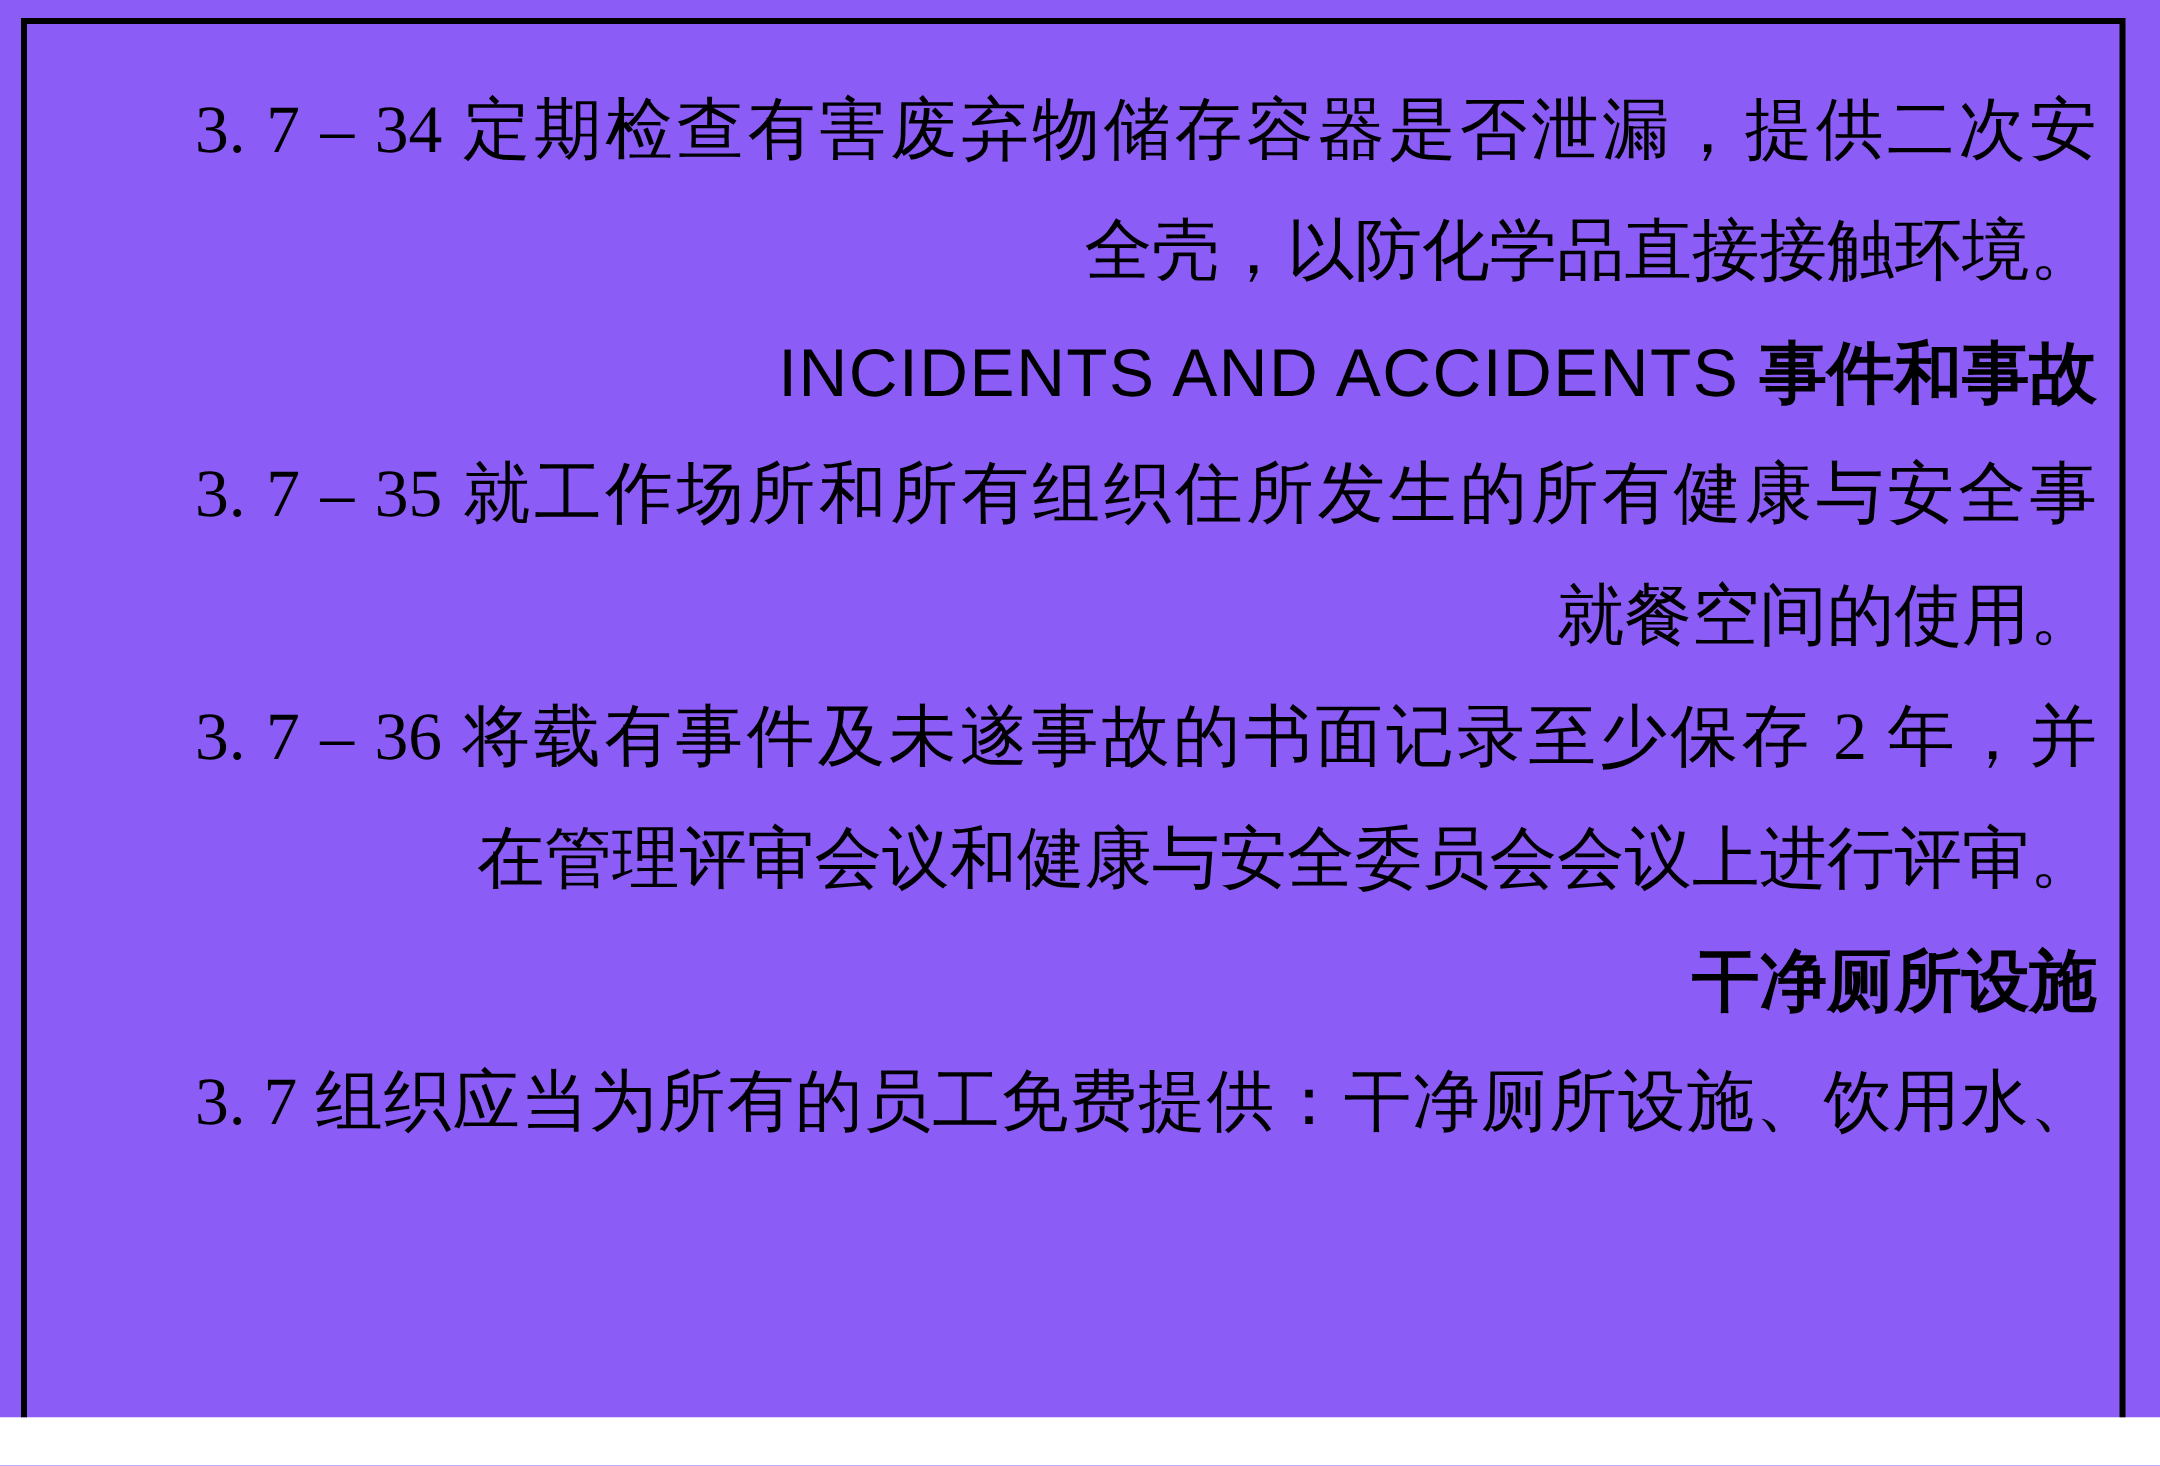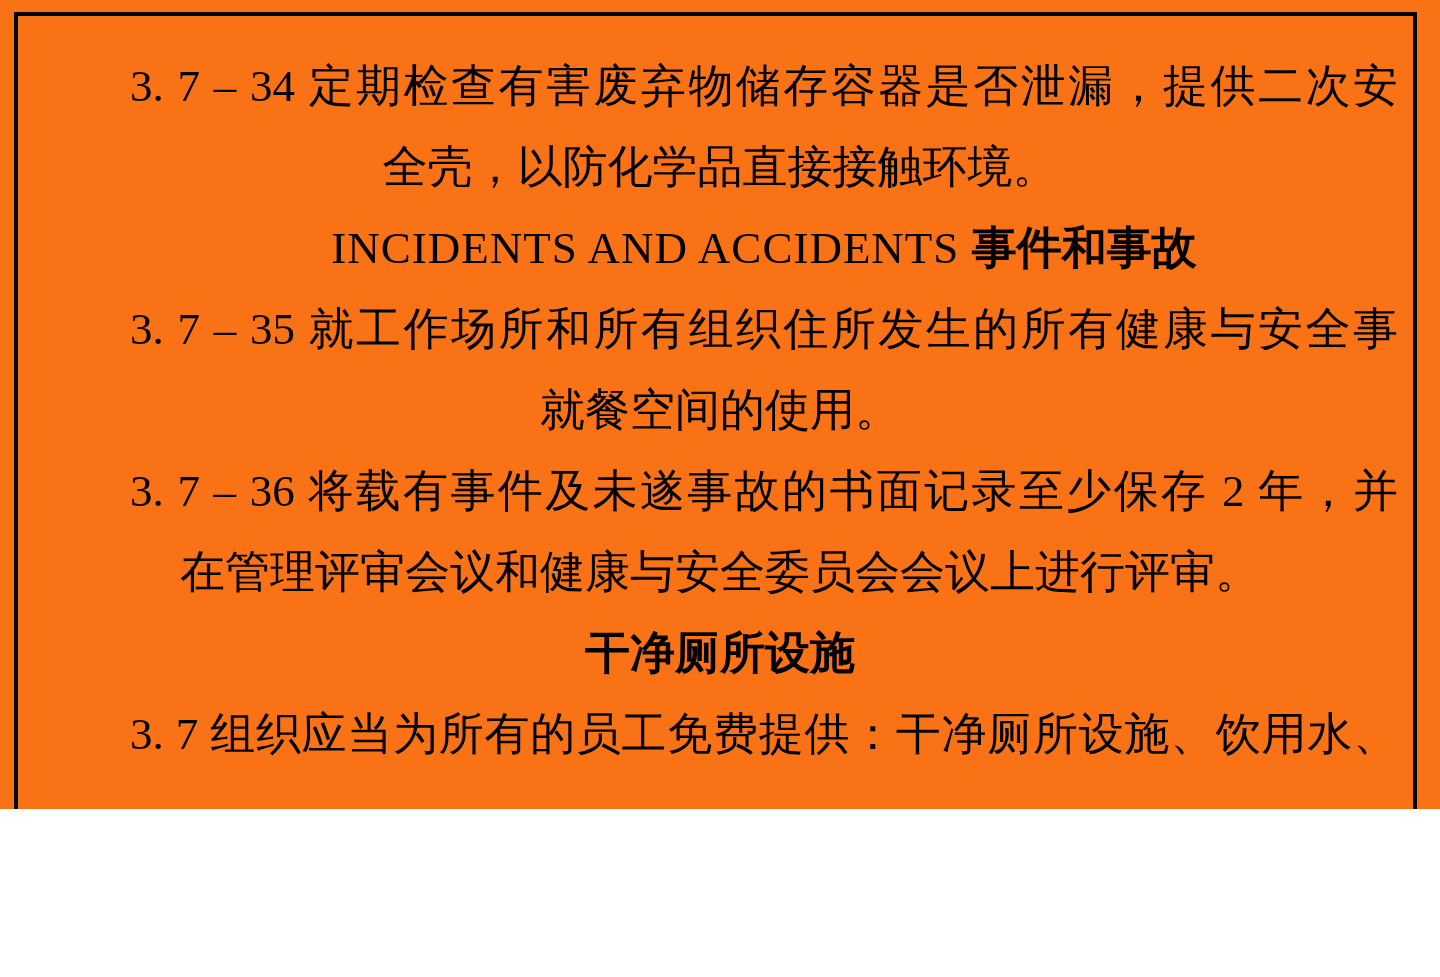--- a/index.html
+++ b/index.html
@@ -3,22 +3,22 @@
 <meta charset="utf-8">
 <style>
   html, body {
     margin: 0;
     padding: 0;
     background: #ffffff;
   }
   .page {
     position: relative;
     width: 1440px;
-    height: 809px;
-    background: #f97316;
+    height: 945px;
+    background: #8b5cf6;
     overflow: hidden;
     font-family: "Liberation Serif", serif;
   }
   .frame {
     position: absolute;
     left: 14px;
     top: 12px;
     width: 1403px;
     height: 942px;
     border: 4px solid #000000;
@@ -30,46 +30,46 @@
     top: 46px;
     width: 1356px;
     color: #000000;
   }
   .line {
     display: block;
     height: 81px;
     line-height: 81px;
     font-size: 45px;
     white-space: nowrap;
-    text-align: center;
+    text-align: right;
   }
   .line.fill {
     white-space: normal;
     text-align: justify;
     text-align-last: justify;
     text-justify: inter-character;
   }
   .line.indent {
     padding-left: 88px;
   }
   .line.fill.indent {
     padding-left: 0;
     text-indent: 88px;
   }
   .seg-song {
     font-family: "Liberation Serif", serif;
     font-weight: 400;
   }
   .seg-en {
-    font-family: Liberation Serif, serif;
+    font-family: Liberation Sans, sans-serif;
     font-weight: 400;
     letter-spacing: 1px;
   }
   .seg-hei {
-    font-family: Liberation Mono, monospace;
+    font-family: Liberation Sans, sans-serif;
     font-weight: 700;
   }
 </style>
 </head>
 <body>
 
 <div class="page">
   <div class="frame"></div>
   <div class="doc" id="doc">
       <div>

